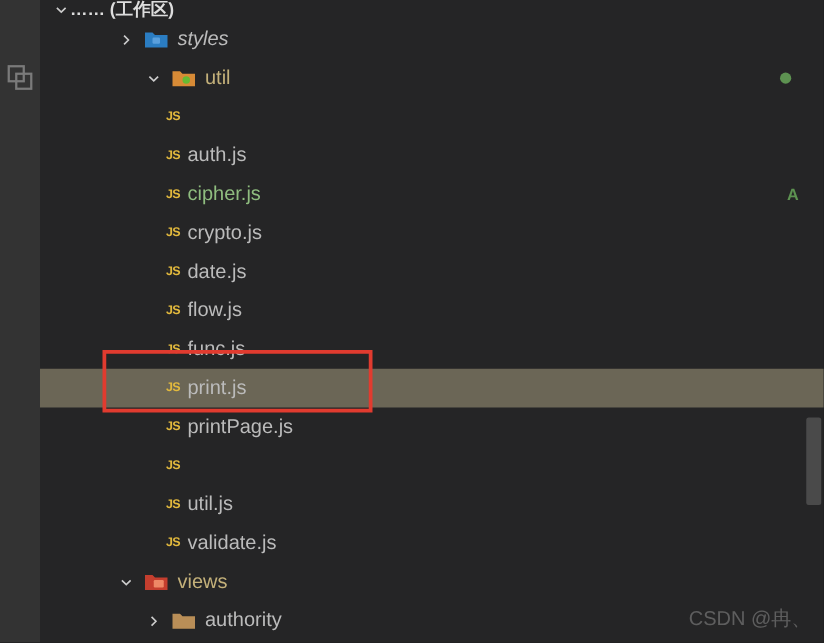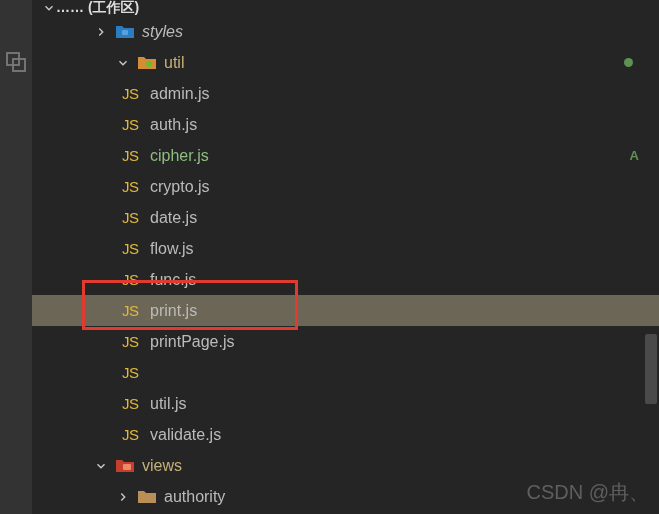--- a/index.html
+++ b/index.html
@@ -50,27 +50,27 @@
   }
   .row.selected { background: #6b6656; }
   .arrow {
     width: 14px; height: 14px;
     display: flex; align-items: center; justify-content: center;
     flex-shrink: 0;
   }
   .arrow svg { width: 14px; height: 14px; }
   .icon { width: 22px; flex-shrink: 0; display:flex; align-items:center; justify-content:center; }
   .js-badge {
-    font-size: 15px;
-    font-weight: 400;
+    font-size: 10px;
+    font-weight: 700;
     color: #e2b93d;
     letter-spacing: -0.5px;
     flex-shrink: 0;
     width: 22px;
-    text-align: left;
+    text-align: right;
   }
   .label { flex: 1; white-space: nowrap; overflow: hidden; }
   .label.dim { color: #bbb; }
   .label.folder { color: #c4b17a; }
   .badge {
     position: absolute;
     right: 20px;
     font-size: 13px;
     color: #5d9251;
     font-weight: 600;
@@ -86,21 +86,21 @@
     position: absolute;
     border: 3px solid #e13b2f;
     pointer-events: none;
     z-index: 10;
   }
   .watermark {
     position: absolute;
     right: 10px;
     bottom: 8px;
     color: rgba(200,200,200,0.35);
-    font-size: 20px;
+    font-size: 16px;
     pointer-events: none;
   }
   .scrollbar {
     position: absolute;
     right: 2px;
     width: 12px;
     height: 70px;
     background: rgba(120,120,120,0.45);
     border-radius: 2px;
   }
@@ -156,21 +156,20 @@
           <circle cx="12" cy="9" r="3" fill="#6b3"></circle>
         </svg>
     </span>
     <span class="label folder">util</span>
     <span class="dot"></span>
   </div>
 
   <div id="file-list">
       <div class="row" style="padding-left: 90px;">
         <span class="js-badge">JS</span>
-        <span class="label dim">admin.js</span>
       </div>
       <div class="row" style="padding-left: 90px;">
         <span class="js-badge">JS</span>
         <span class="label dim">auth.js</span>
       </div>
       <div class="row" style="padding-left: 90px;">
         <span class="js-badge">JS</span>
         <span class="label dim" style="color: rgb(143, 189, 127);">cipher.js</span>
         <span class="badge">A</span>
       </div>

